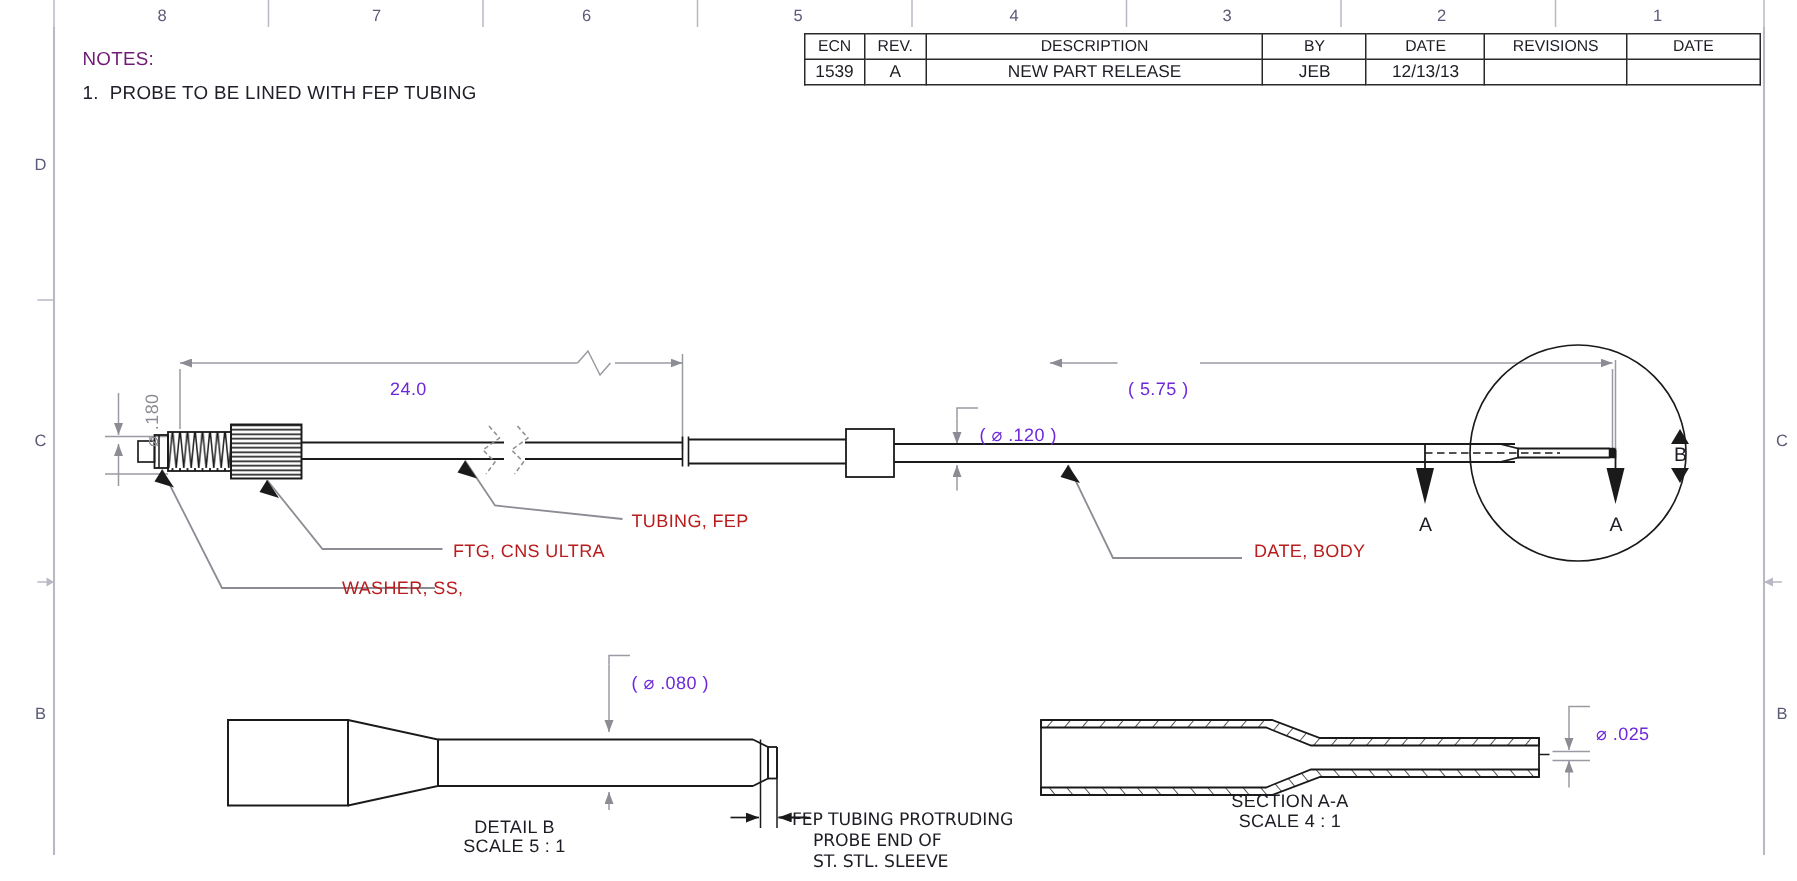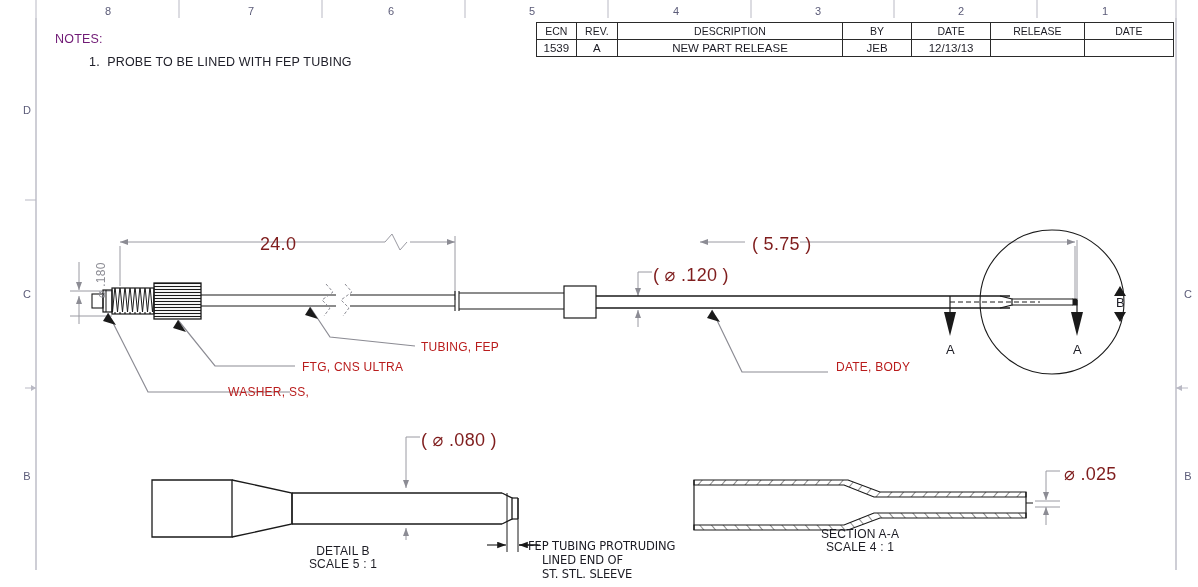--- a/index.html
+++ b/index.html
@@ -79,23 +79,24 @@
   #rev-table .body td { font-size: 11.5px; }
   .c-ecn { width: 36px; }
   .c-rev { width: 38px; }
   .c-desc { width: 240px; }
   .c-by { width: 70px; }
   .c-date { width: 78px; }
   .c-appr { width: 94px; }
   .c-date2 { width: 92px; }
   
   .dim {
-    font-size: 18px;
-    color: #7f1d1d;
+    font-size: 12px;
+    color: #6d28d9;
     letter-spacing: .3px;
+    margin-top: 18px;
   }
   .dim-vert {
     font-size: 12px;
     color: #8c8c94;
     letter-spacing: .3px;
     transform-origin: 0 0;
     transform: rotate(-90deg);
   }
   
   .lead {
@@ -162,31 +163,31 @@
   <div class="txt zone-label" style="left:1095px; top:5px;">1</div>
 
   <div class="txt zone-label" style="left:17px; top:104px;">D</div>
   <div class="txt zone-label" style="left:17px; top:288px;">C</div>
   <div class="txt zone-label" style="left:17px; top:470px;">B</div>
 
   <div class="txt zone-label" style="left:1178px; top:288px;">C</div>
   <div class="txt zone-label" style="left:1178px; top:470px;">B</div>
 
   <div class="txt note-head" style="left:55px; top:32px;">NOTES:</div>
-  <div class="txt note-item" style="left:55px; top:55px;margin-left:34px;">1.  PROBE TO BE LINED WITH FEP TUBING</div>
+  <div class="txt note-item" style="left:55px; top:55px;">1.  PROBE TO BE LINED WITH FEP TUBING</div>
 
   <table id="rev-table">
     <tbody>
     <tr class="hdr">
       <td class="c-ecn">ECN</td>
       <td class="c-rev">REV.</td>
       <td class="c-desc">DESCRIPTION</td>
       <td class="c-by">BY</td>
       <td class="c-date">DATE</td>
-      <td class="c-appr">RELEASE</td>
+      <td class="c-appr">REVISIONS</td>
       <td class="c-date2">DATE</td>
     </tr>
     <tr class="body">
       <td>1539</td>
       <td>A</td>
       <td>NEW PART RELEASE</td>
       <td>JEB</td>
       <td>12/13/13</td>
       <td></td>
       <td></td>
@@ -374,21 +375,21 @@
       <line x1="538" y1="545" x2="519" y2="545" stroke="#1a1a1a" stroke-width="1.1" marker-end="url(#arrBlack)"></line>
       <line x1="519" y1="545" x2="540" y2="545" stroke="#1a1a1a" stroke-width="1.1"></line>
     </g>
   </svg>
 
   <div class="txt dim" style="left:421px; top:430px;">( ⌀ .080 )</div>
   <div class="txt caption" style="left:283px; top:544px; width:120px;">DETAIL B</div>
   <div class="txt caption" style="left:283px; top:557px; width:120px;">SCALE 5 : 1</div>
 
   <div class="txt note-alt" style="left:528px; top:539px;">FEP TUBING PROTRUDING</div>
-  <div class="txt note-alt" style="left:542px; top:553px;">LINED END OF</div>
+  <div class="txt note-alt" style="left:542px; top:553px;">PROBE END OF</div>
   <div class="txt note-alt" style="left:542px; top:567px;">ST. STL. SLEEVE</div>
 
   <svg class="layer">
     <defs>
       <pattern id="hatchA" width="9" height="9" patternUnits="userSpaceOnUse" patternTransform="rotate(40)">
         <line x1="0" y1="0" x2="0" y2="9" stroke="#1a1a1a" stroke-width="1"></line>
       </pattern>
       <pattern id="hatchB" width="9" height="9" patternUnits="userSpaceOnUse" patternTransform="rotate(-40)">
         <line x1="0" y1="0" x2="0" y2="9" stroke="#1a1a1a" stroke-width="1"></line>
       </pattern>

